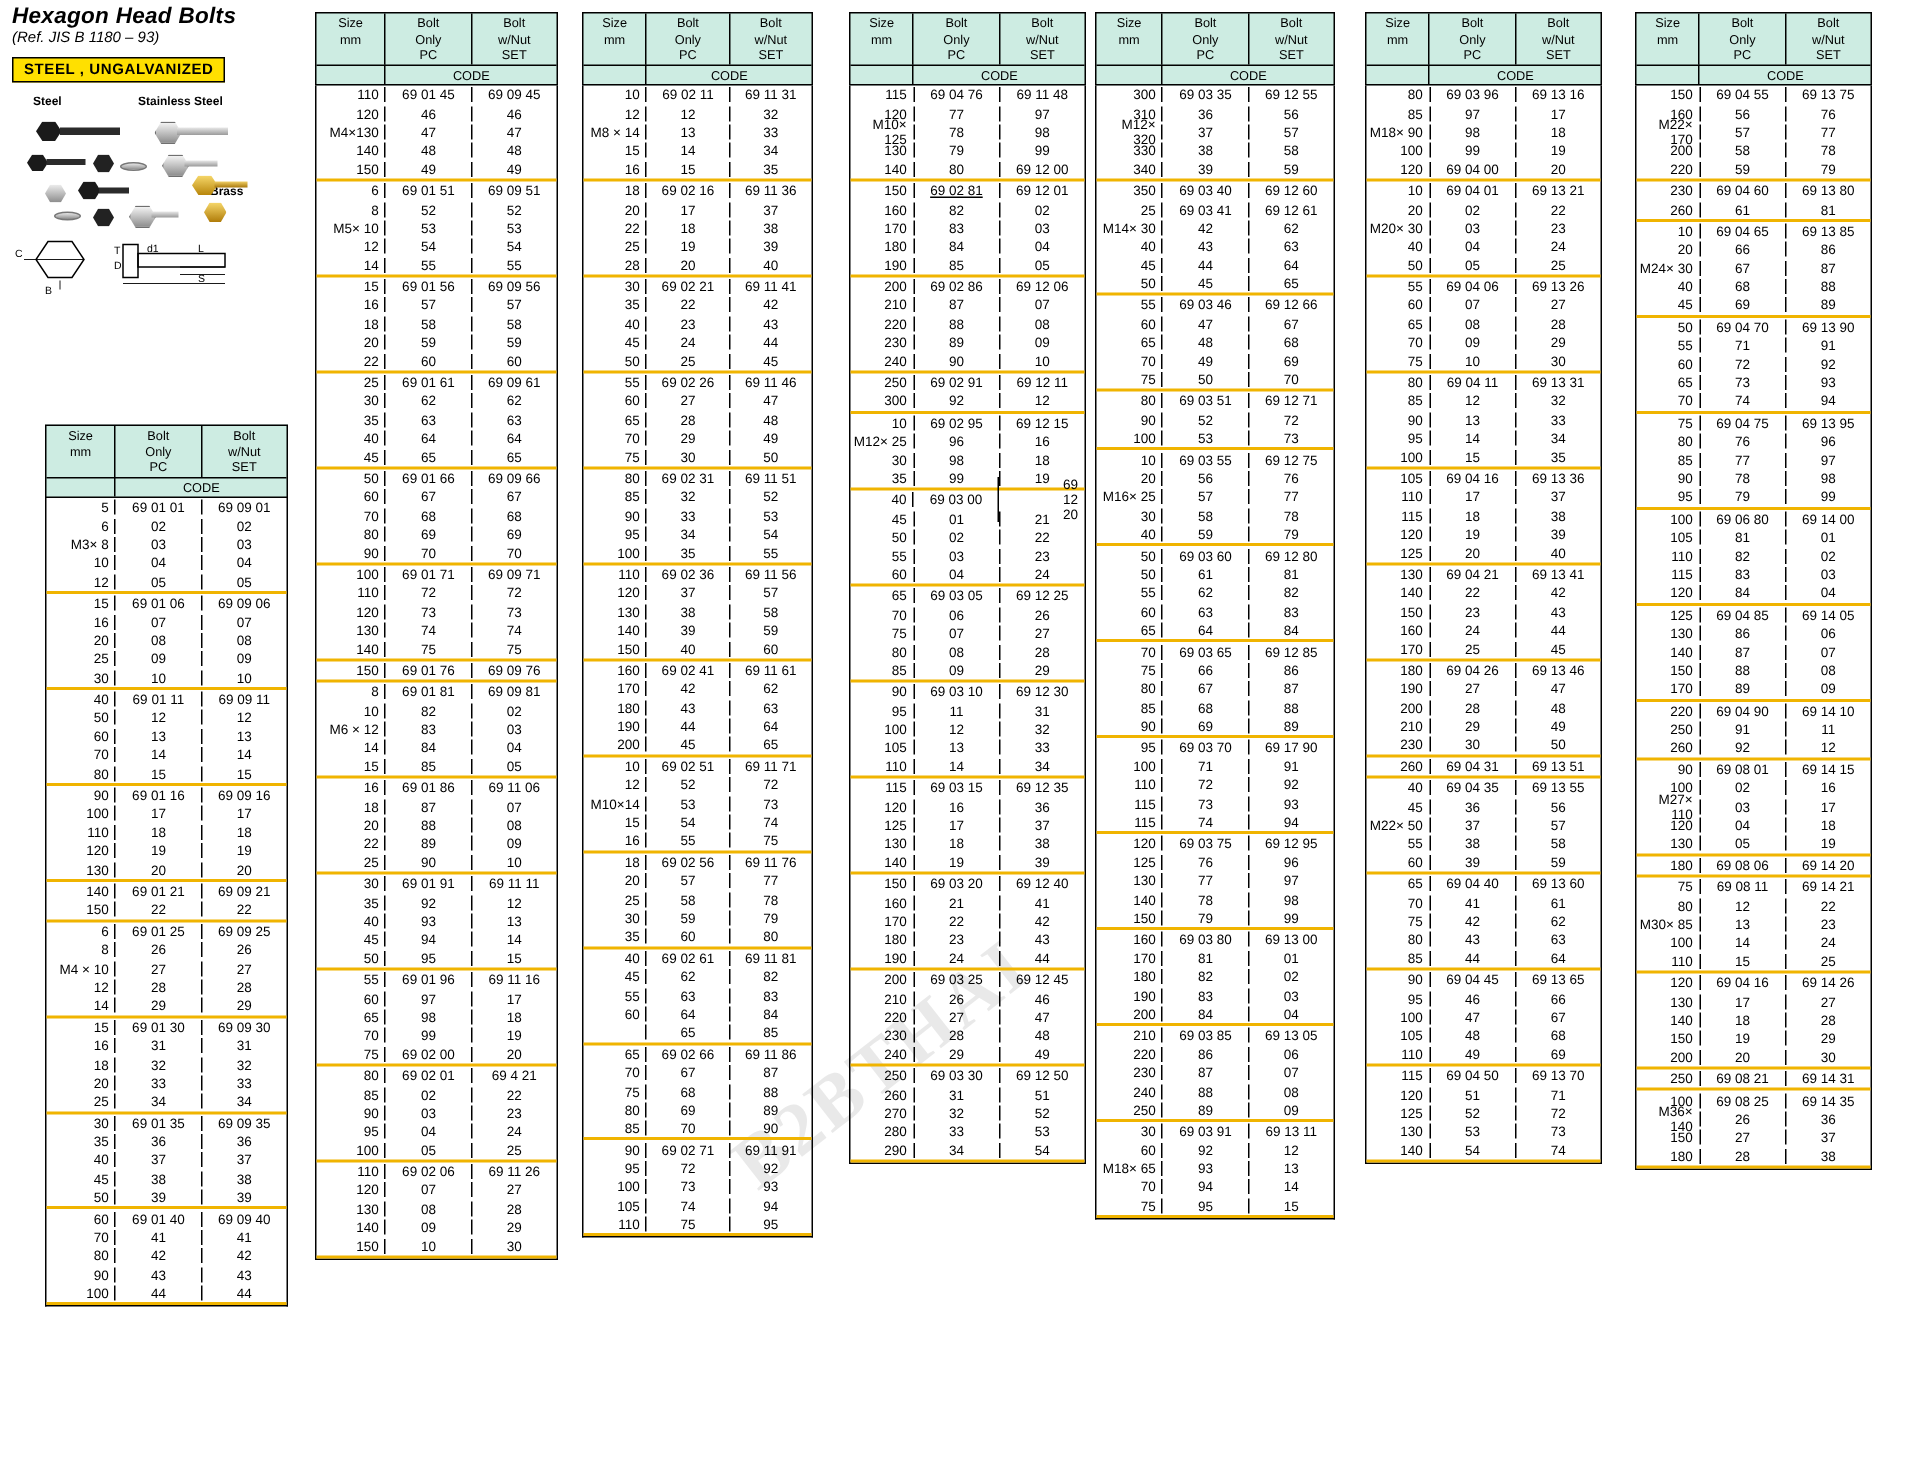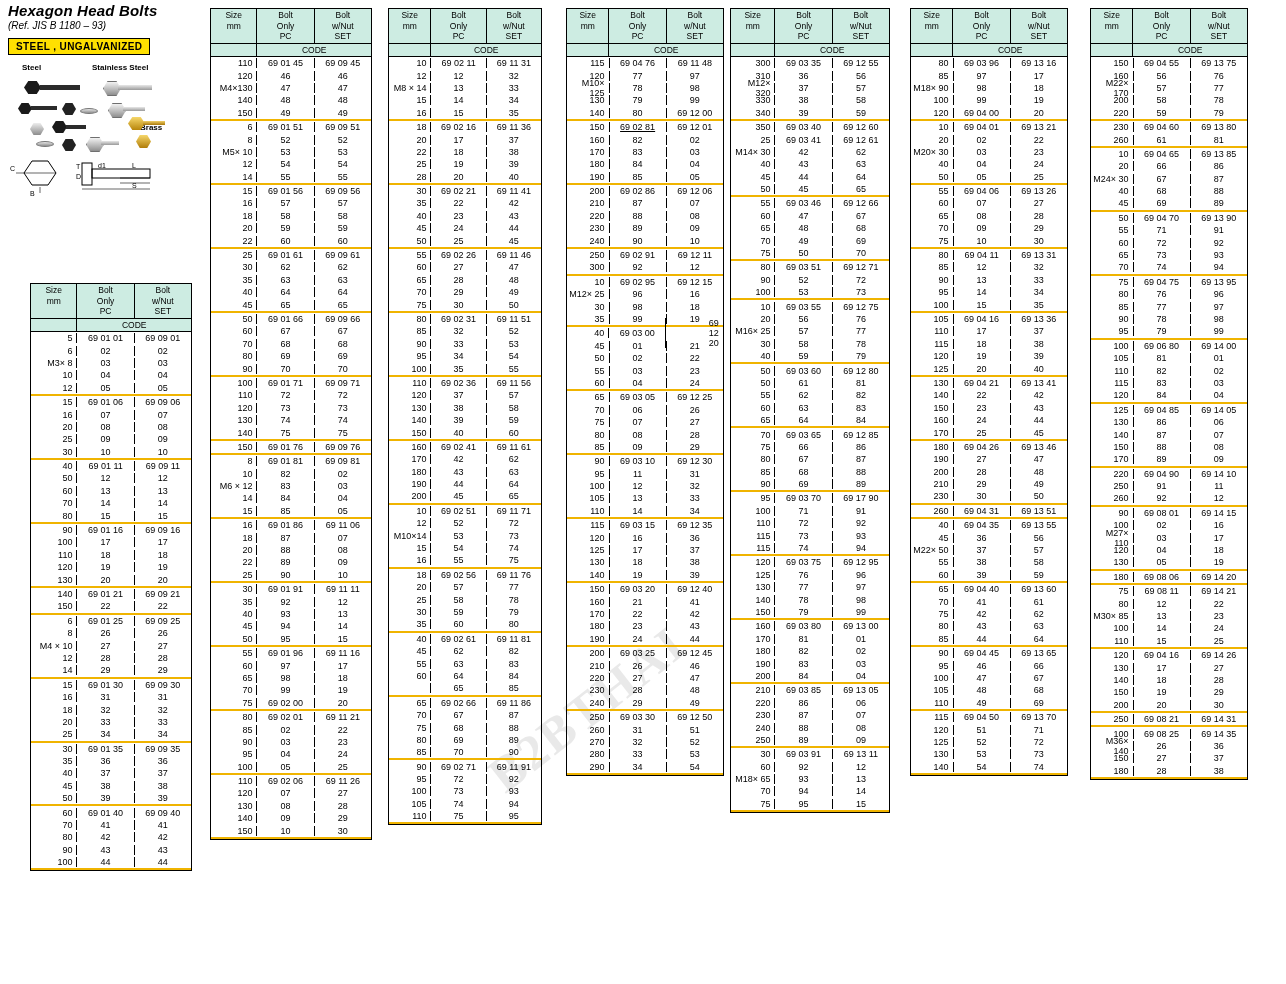--- a/index.html
+++ b/index.html
@@ -687,21 +687,21 @@
             <div class="row">
               <div class="c-size" style="width: 46px;"><span>75</span></div>
               <div class="c-code bord" style="width: 58px;">69 02 00</div>
               <div class="c-code bord" style="width: 58px;">20</div>
             </div>
           </div>
           <div class="sep">
             <div class="row">
               <div class="c-size" style="width: 46px;"><span>80</span></div>
               <div class="c-code bord" style="width: 58px;">69 02 01</div>
-              <div class="c-code bord" style="width: 58px;">69 11 21</div>
+              <div class="c-code bord" style="width: 58px;">69 4 21</div>
             </div>
             <div class="row">
               <div class="c-size" style="width: 46px;"><span>85</span></div>
               <div class="c-code bord" style="width: 58px;">02</div>
               <div class="c-code bord" style="width: 58px;">22</div>
             </div>
             <div class="row">
               <div class="c-size" style="width: 46px;"><span>90</span></div>
               <div class="c-code bord" style="width: 58px;">03</div>
               <div class="c-code bord" style="width: 58px;">23</div>

